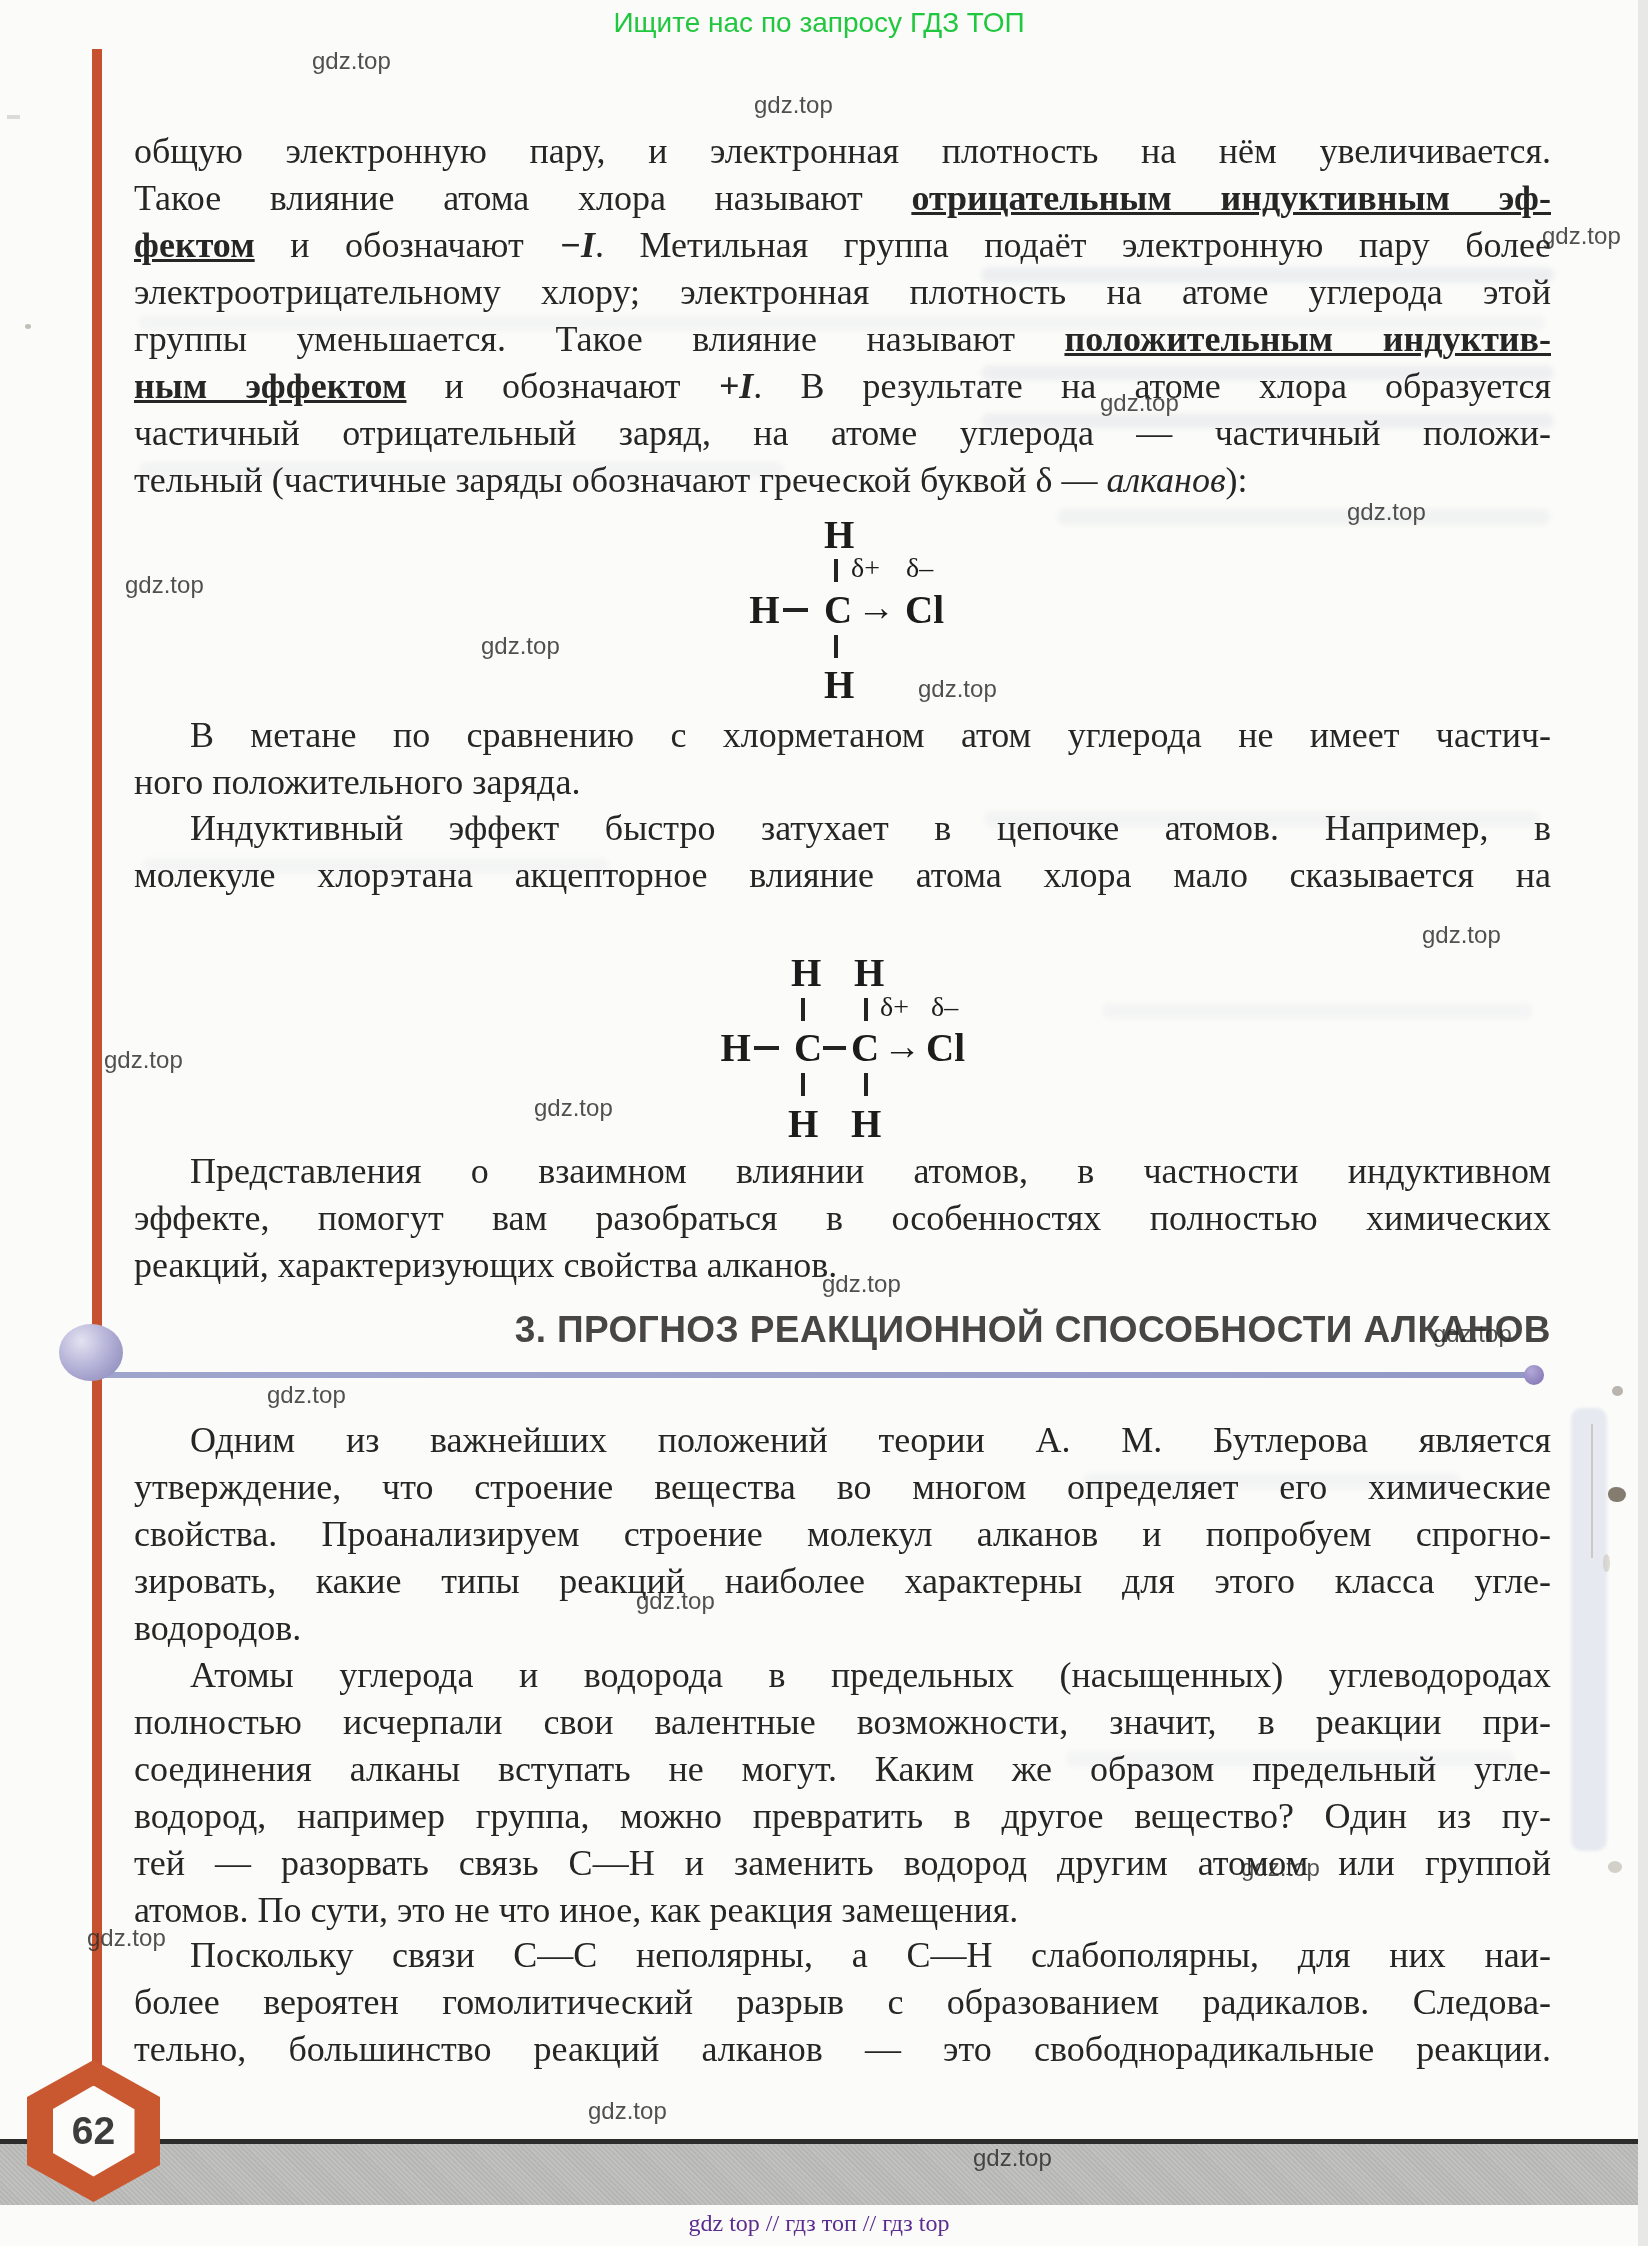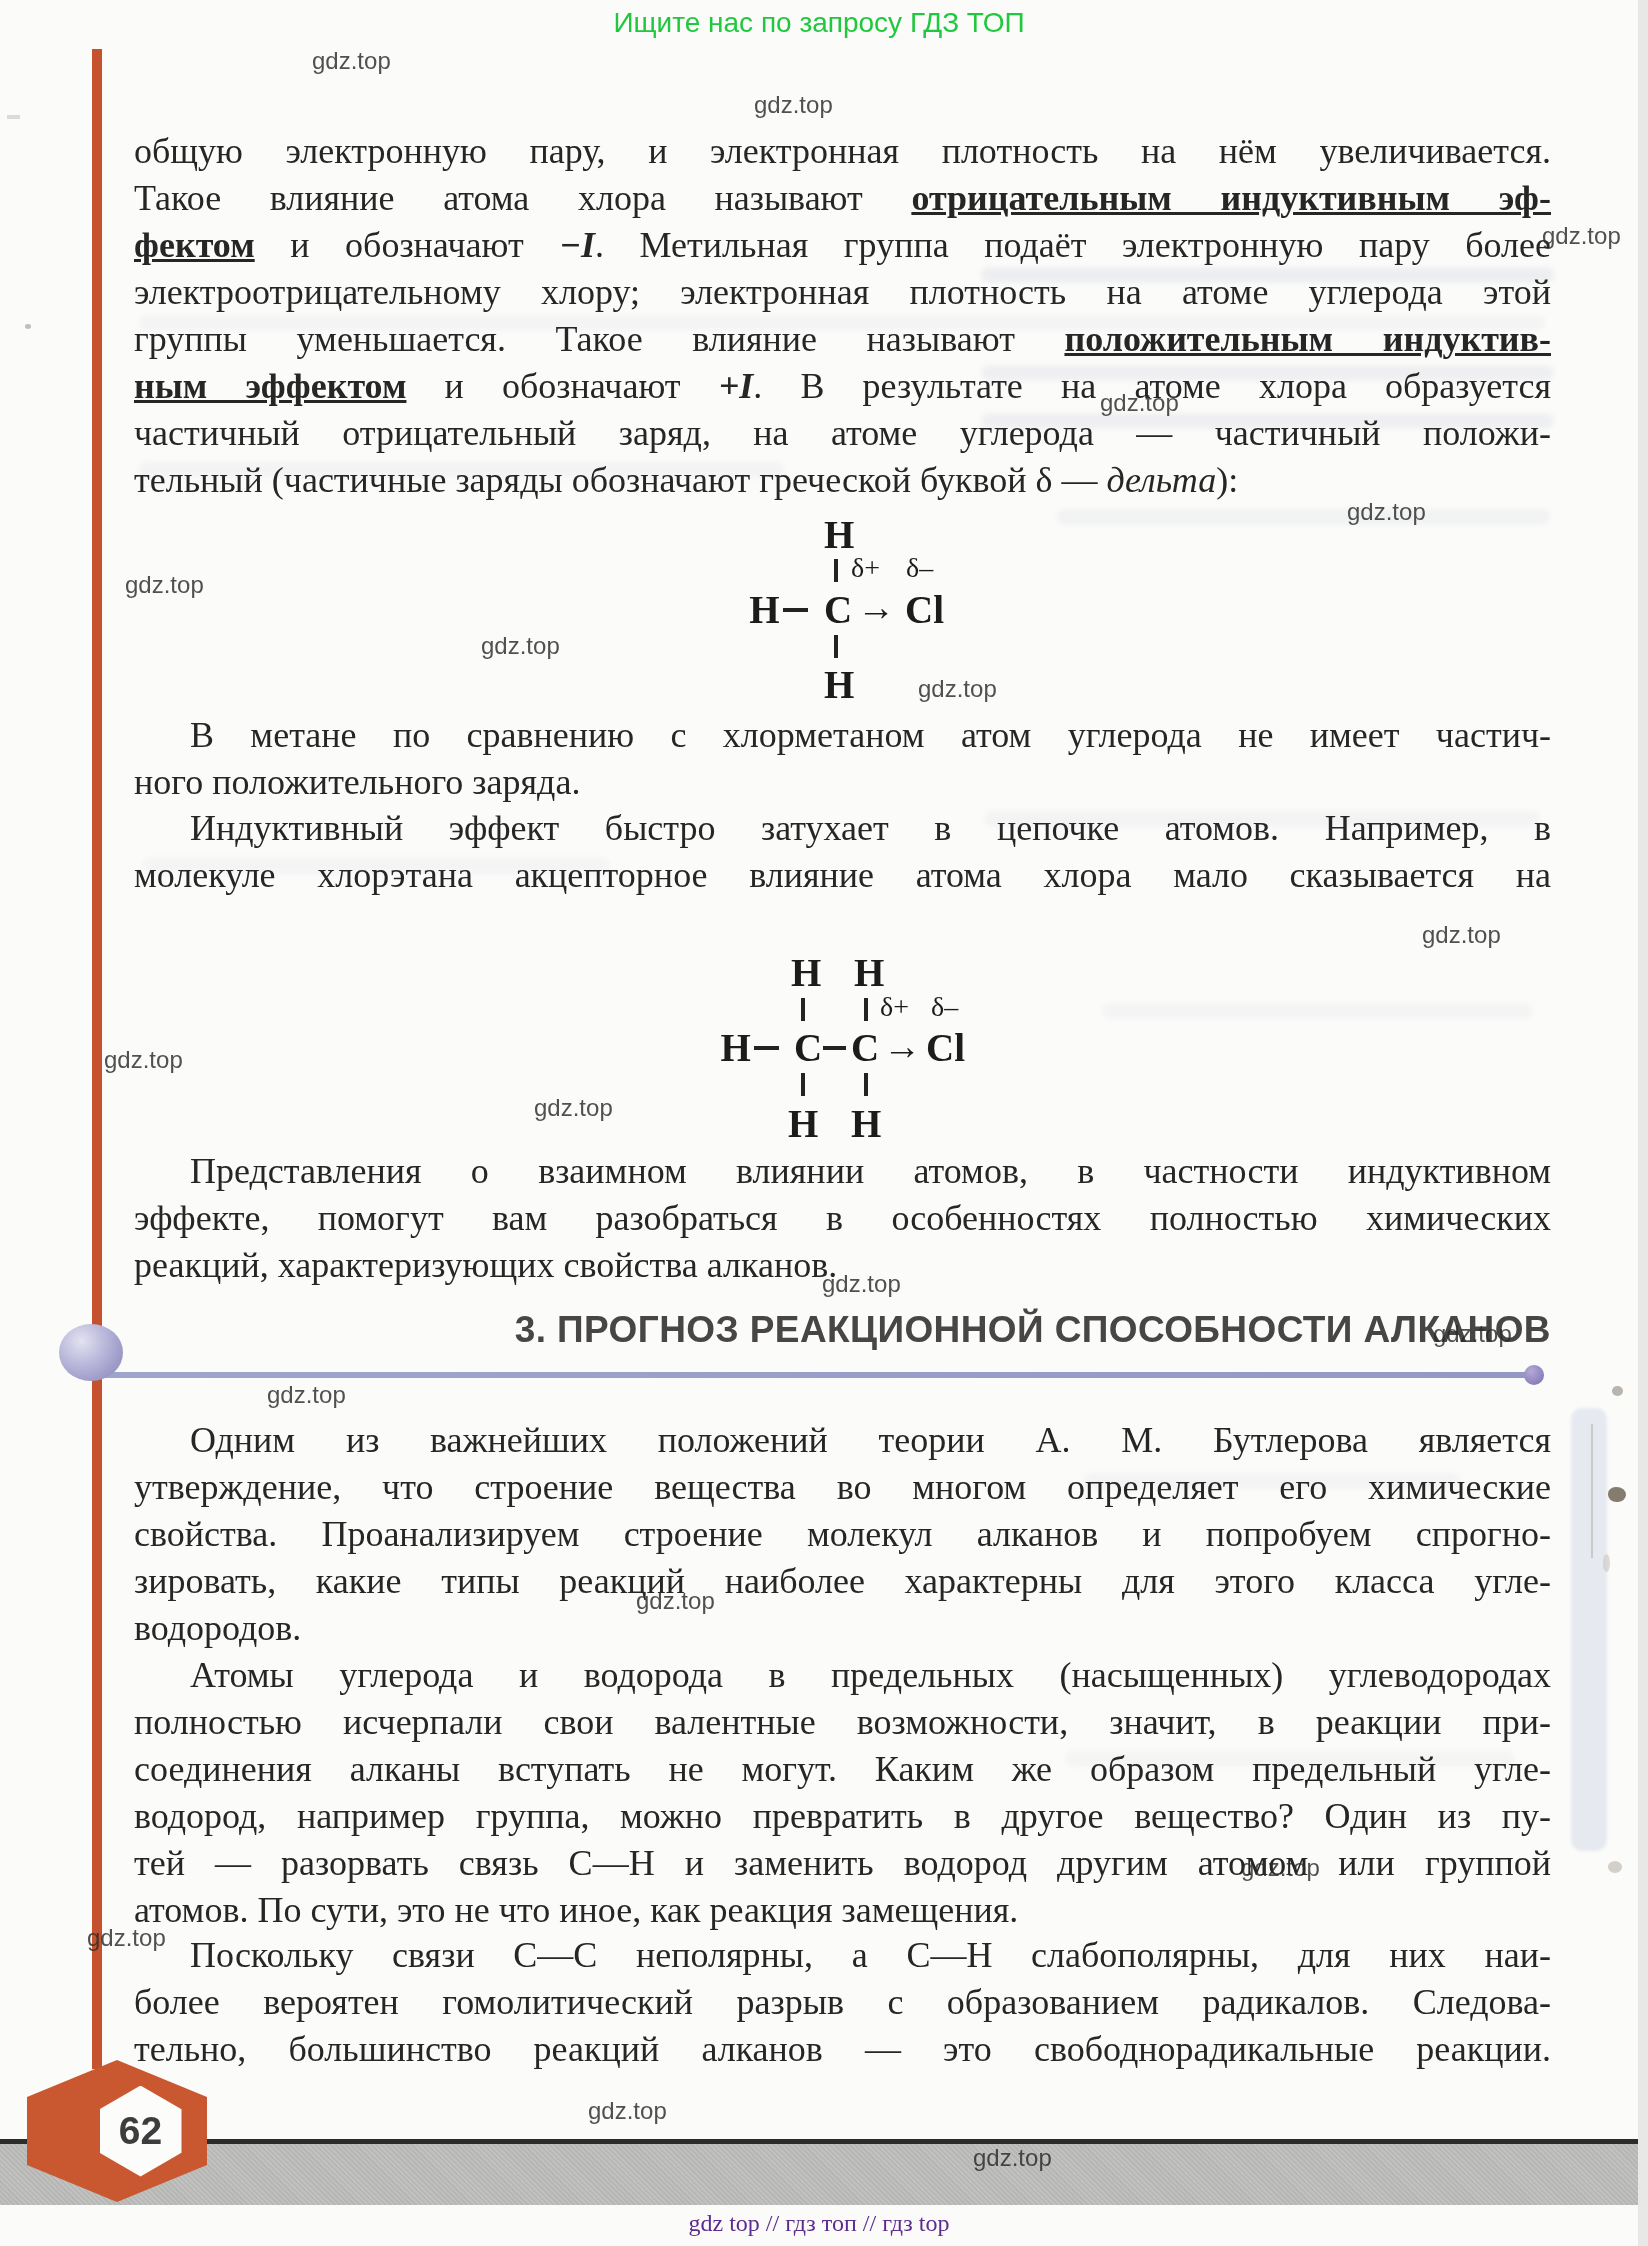--- a/index.html
+++ b/index.html
@@ -10,21 +10,21 @@
               font-family:"Liberation Sans",sans-serif;font-size:28px;color:#21c73e;z-index:7;}
   .banner-bottom{position:absolute;left:0;top:2210px;width:100%;text-align:center;
               font-family:Liberation Serif, serif;font-size:24px;color:#5c2b90;z-index:7;}
   
   .wm{position:absolute;font-family:"Liberation Sans",sans-serif;font-size:24px;color:#2b2b2b;
       opacity:.82;z-index:6;white-space:nowrap;}
   
   .side-bar{position:absolute;left:92px;top:49px;width:9.9px;height:2020px;background:#c5512e;z-index:2;}
   .hex-outer{position:absolute;left:27px;top:2060px;width:133px;height:142px;background:#c9572f;
              clip-path:polygon(50% 0%,100% 26%,100% 74%,50% 100%,0% 74%,0% 26%);z-index:4;
-             display:flex;align-items:center;justify-content:center;padding-left:47px;}
+             display:flex;align-items:center;justify-content:center;}
   .hex-inner{width:82px;height:91px;background:#fcfcfb;
              clip-path:polygon(50% 0%,100% 26%,100% 74%,50% 100%,0% 74%,0% 26%);
              display:flex;align-items:center;justify-content:center;}
   .hex-num{font-family:"Liberation Sans",sans-serif;font-weight:bold;font-size:39px;color:#3d3d3d;}
   
   .footer-line{position:absolute;left:0;top:2139px;width:1649px;height:5.4px;background:#2c2c2c;z-index:1;}
   .footer-band{position:absolute;left:0;top:2144px;width:1649px;height:61px;background:#bcbcba;z-index:1;
     background-image:repeating-linear-gradient(45deg,rgba(255,255,255,.07) 0 1.8px,rgba(0,0,0,.03) 1.8px 3.6px);}
   
   .para{position:absolute;left:134px;width:1417px;z-index:4;}
@@ -76,21 +76,21 @@
   <div class="sec-head">3. ПРОГНОЗ РЕАКЦИОННОЙ СПОСОБНОСТИ АЛКАНОВ</div>
 
   <div class="para" style="top:128px">
     <div class="ln j"><span>общую электронную пару, и электронная плотность на нём увеличивается.</span></div>
     <div class="ln j"><span>Такое влияние атома хлора называют </span><span class="b">отрицательным индуктивным эф-</span></div>
     <div class="ln j"><span class="b">фектом</span><span> и обозначают </span><span class="bi">−I</span><span>. Метильная группа подаёт электронную пару более</span></div>
     <div class="ln j"><span>электроотрицательному хлору; электронная плотность на атоме углерода этой</span></div>
     <div class="ln j"><span>группы уменьшается. Такое влияние называют </span><span class="b">положительным индуктив-</span></div>
     <div class="ln j"><span class="b">ным эффектом</span><span> и обозначают </span><span class="bi">+I</span><span>. В результате на атоме хлора образуется</span></div>
     <div class="ln j"><span>частичный отрицательный заряд, на атоме углерода — частичный положи-</span></div>
-    <div class="ln"><span>тельный (частичные заряды обозначают греческой буквой δ — </span><span class="i">дельта</span><span>):</span></div>
+    <div class="ln"><span>тельный (частичные заряды обозначают греческой буквой δ — </span><span class="i">алканов</span><span>):</span></div>
   </div>
 
   <div class="struct" style="left:742px;top:502px;width:242px;height:210px">
     <span class="atom" style="left:82px;top:12.5px">H</span>
     <div class="vbond" style="left:92px;top:57px"></div>
     <span class="delta" style="left:109px;top:52px">δ+</span>
     <span class="delta" style="left:164px;top:52px">δ–</span>
     <span class="atom" style="left:7.2px;top:88px">H</span>
     <div class="hbond" style="left:41px;top:106px"></div>
     <span class="atom" style="left:82px;top:88px">C</span>

